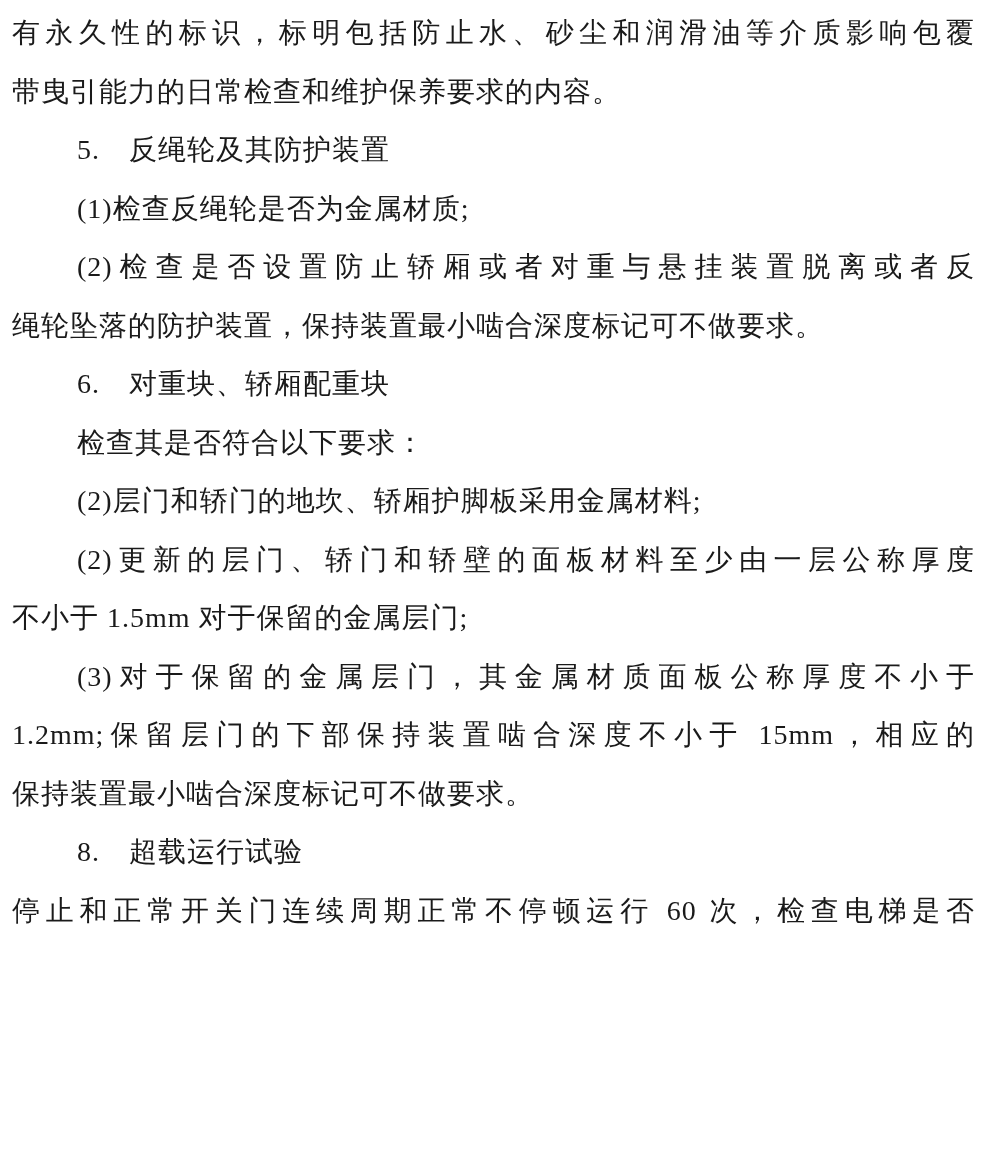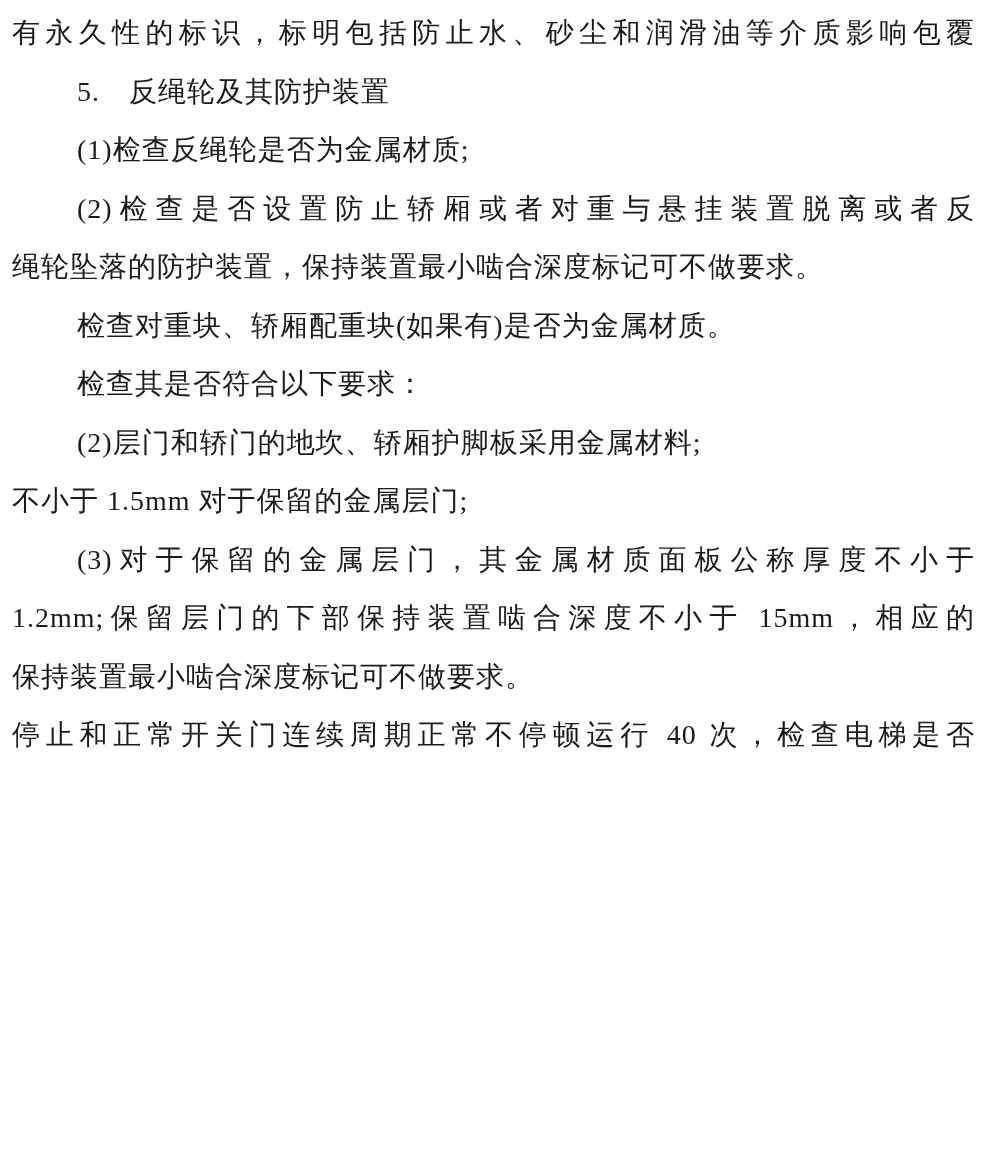--- a/index.html
+++ b/index.html
@@ -36,26 +36,29 @@
     text-align: justify;
     text-align-last: justify;
   }
 </style>
 </head>
 <body>
 
 <main class="page">
   <article class="doc-body">
       <div class="line justify">有永久性的标识，标明包括防止水、砂尘和润滑油等介质影响包覆</div>
+      <div class="line">带曳引能力的日常检查和维护保养要求的内容。</div>
       <div class="line indent">5. 反绳轮及其防护装置</div>
       <div class="line indent">(1)检查反绳轮是否为金属材质;</div>
       <div class="line indent justify">(2)检查是否设置防止轿厢或者对重与悬挂装置脱离或者反</div>
       <div class="line">绳轮坠落的防护装置，保持装置最小啮合深度标记可不做要求。</div>
-      <div class="line indent">检查对重块、轿厢配重块(如果有)是否为金属材质。</div>
+      <div class="line indent">6. 对重块、轿厢配重块</div>
       <div class="line indent">检查其是否符合以下要求：</div>
       <div class="line indent">(2)层门和轿门的地坎、轿厢护脚板采用金属材料;</div>
+      <div class="line indent justify">(2)更新的层门、轿门和轿壁的面板材料至少由一层公称厚度</div>
       <div class="line">不小于 1.5mm 对于保留的金属层门;</div>
       <div class="line indent justify">(3)对于保留的金属层门，其金属材质面板公称厚度不小于</div>
       <div class="line justify">1.2mm;保留层门的下部保持装置啮合深度不小于 15mm，相应的</div>
       <div class="line">保持装置最小啮合深度标记可不做要求。</div>
-      <div class="line justify">停止和正常开关门连续周期正常不停顿运行 40 次，检查电梯是否</div>
+      <div class="line indent">8. 超载运行试验</div>
+      <div class="line justify">停止和正常开关门连续周期正常不停顿运行 60 次，检查电梯是否</div>
     </article>
 </main>
 
 </body></html>

